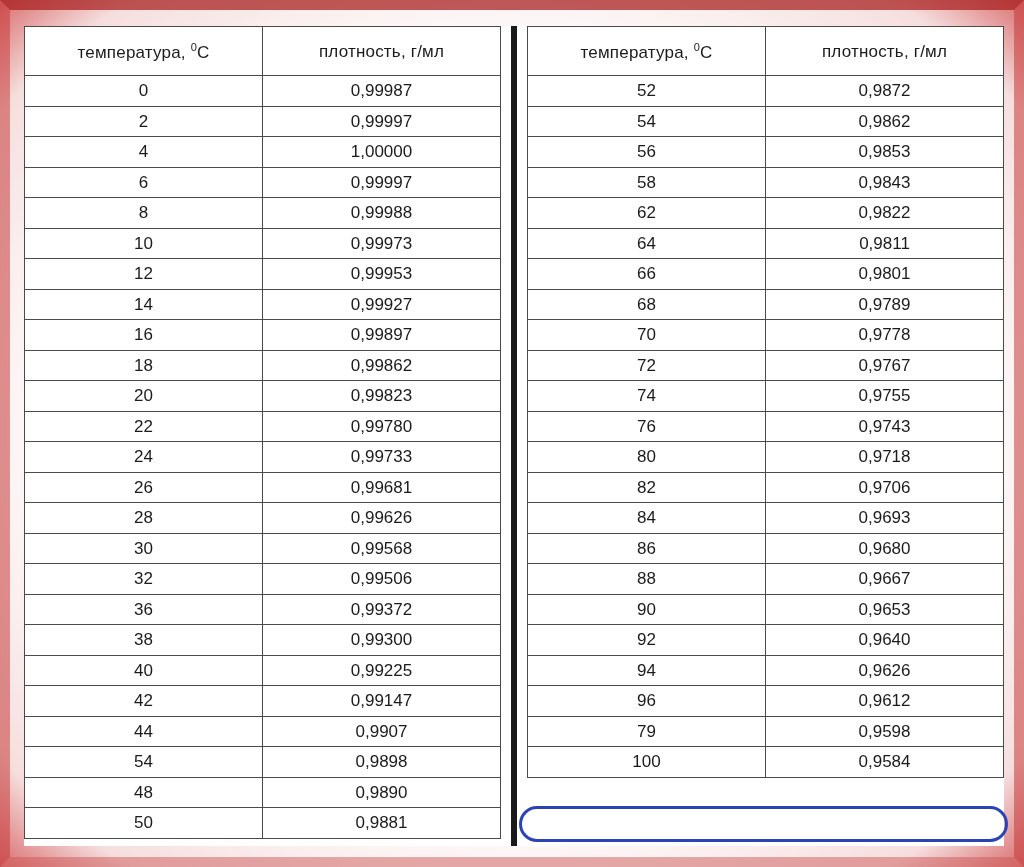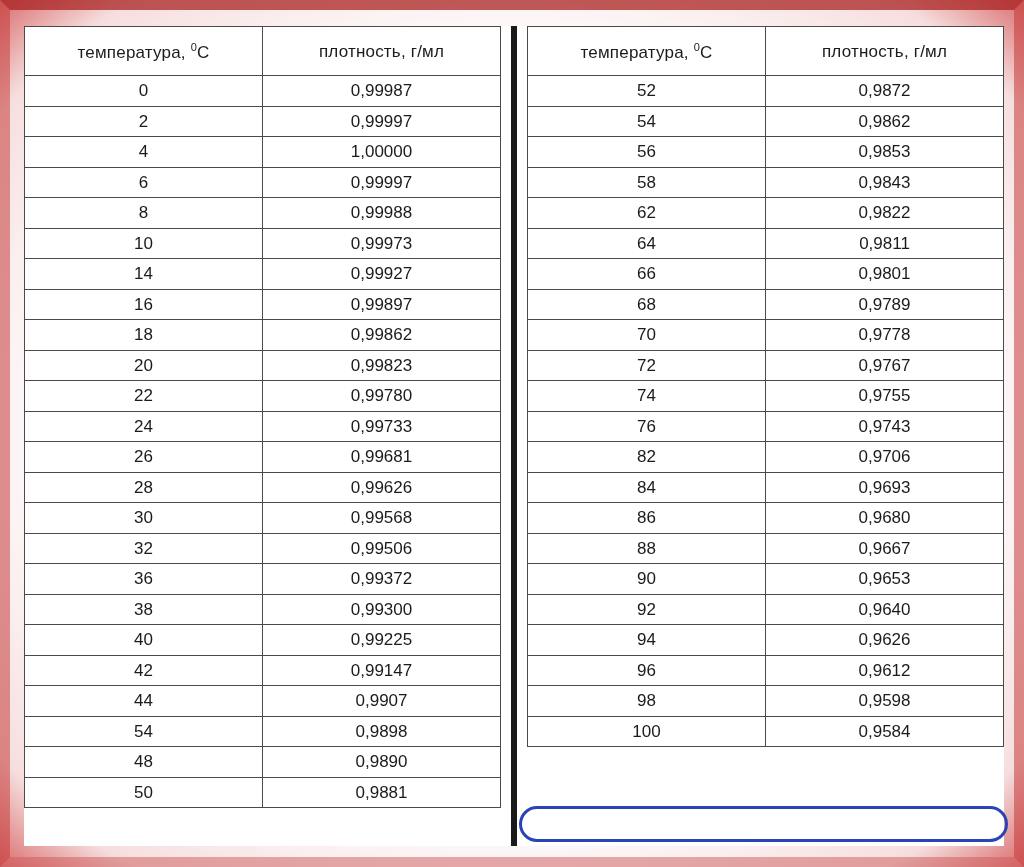--- a/index.html
+++ b/index.html
@@ -162,20 +162,24 @@
               </tr>
               <tr>
                 <td>8</td>
                 <td>0,99988</td>
               </tr>
               <tr>
                 <td>10</td>
                 <td>0,99973</td>
               </tr>
               <tr>
+                <td>12</td>
+                <td>0,99953</td>
+              </tr>
+              <tr>
                 <td>14</td>
                 <td>0,99927</td>
               </tr>
               <tr>
                 <td>16</td>
                 <td>0,99897</td>
               </tr>
               <tr>
                 <td>18</td>
                 <td>0,99862</td>
@@ -303,20 +307,24 @@
               </tr>
               <tr>
                 <td>74</td>
                 <td>0,9755</td>
               </tr>
               <tr>
                 <td>76</td>
                 <td>0,9743</td>
               </tr>
               <tr>
+                <td>80</td>
+                <td>0,9718</td>
+              </tr>
+              <tr>
                 <td>82</td>
                 <td>0,9706</td>
               </tr>
               <tr>
                 <td>84</td>
                 <td>0,9693</td>
               </tr>
               <tr>
                 <td>86</td>
                 <td>0,9680</td>
@@ -335,21 +343,21 @@
               </tr>
               <tr>
                 <td>94</td>
                 <td>0,9626</td>
               </tr>
               <tr>
                 <td>96</td>
                 <td>0,9612</td>
               </tr>
               <tr>
-                <td>98</td>
+                <td>79</td>
                 <td>0,9598</td>
               </tr>
               <tr>
                 <td>100</td>
                 <td>0,9584</td>
               </tr>
             </tbody>
         </table>
         <div id="highlight-ellipse"></div>
       </div>

